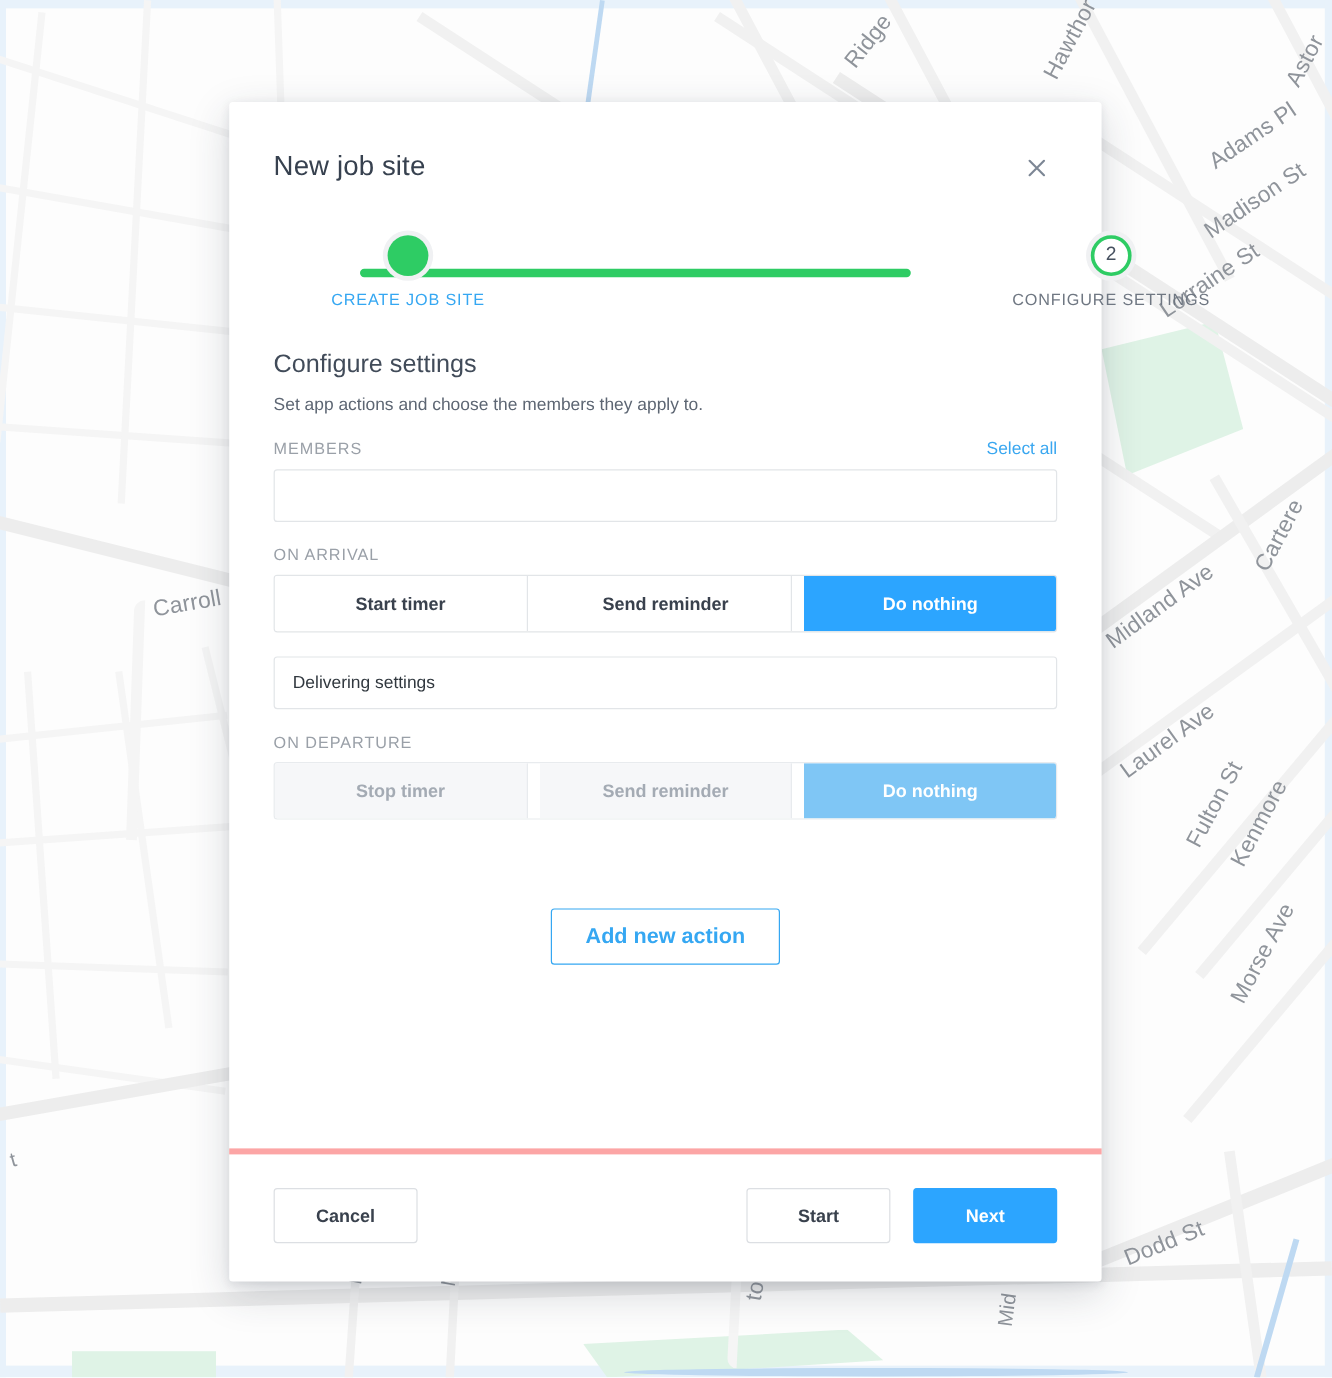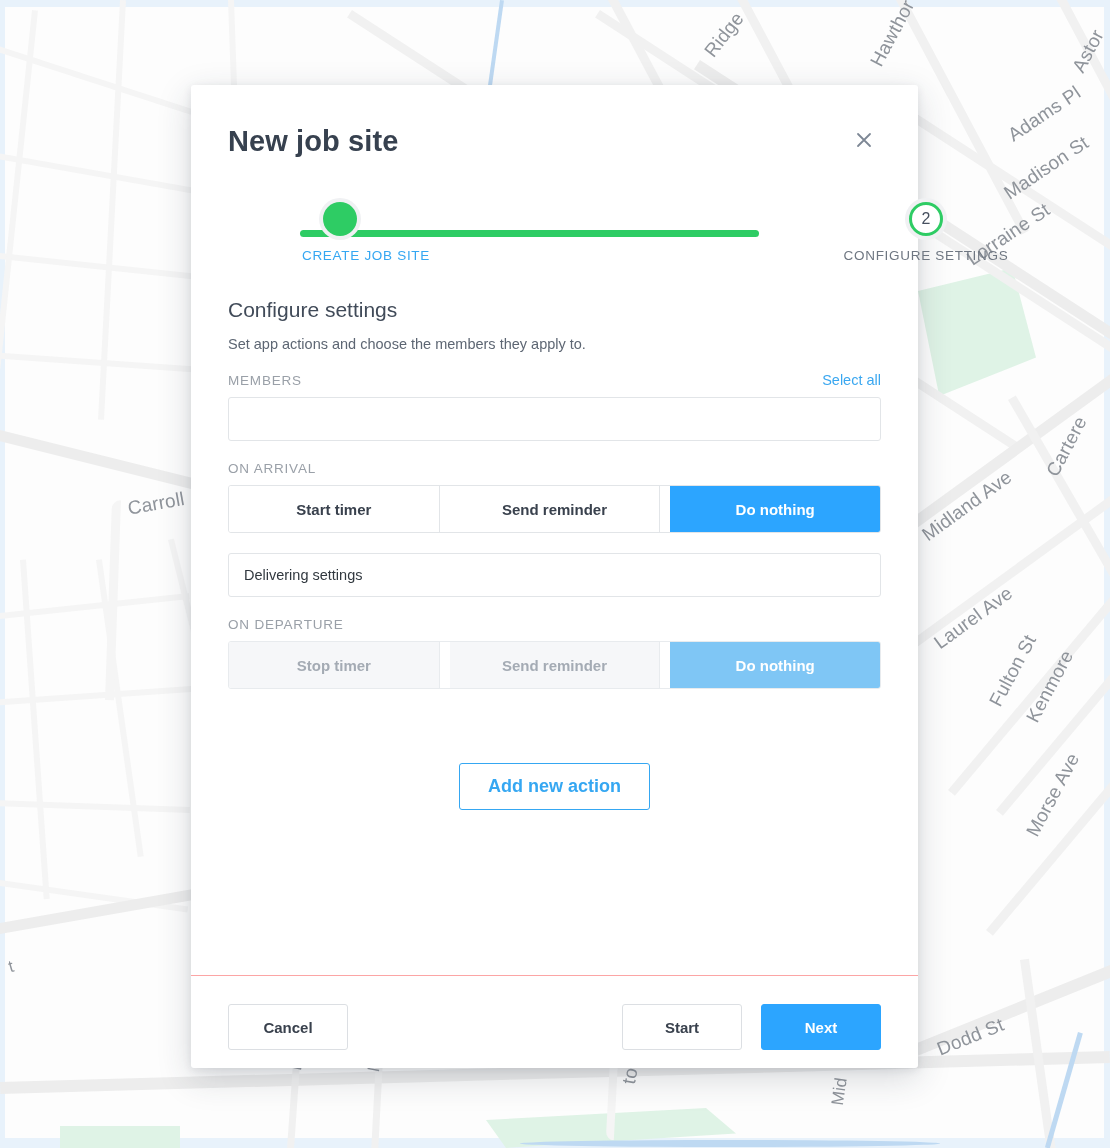--- a/index.html
+++ b/index.html
@@ -72,22 +72,22 @@
   }
 
   
   .modal-head {
     display: flex;
     align-items: flex-start;
     justify-content: space-between;
   }
   #dialog-title {
     margin: 0;
-    font-size: 29px;
-    font-weight: bold;
+    font-size: 23px;
+    font-weight: normal;
     color: #37414f;
     letter-spacing: .1px;
   }
   #close-button {
     background: none;
     border: 0;
     padding: 0;
     margin: 4px 6px 0 0;
     width: 22px; height: 22px;
     cursor: pointer;
@@ -137,21 +137,21 @@
     color: #46505f;
     font-weight: normal;
   }
   .step-label {
     margin-top: 12px;
     font-size: 13.5px;
     letter-spacing: .7px;
     text-transform: uppercase;
     white-space: nowrap;
   }
-  .step-1 .step-label { color: #35a7f2; text-align: right; }
+  .step-1 .step-label { color: #35a7f2; }
   .step-2 .step-label { color: #6f7782; }
 
   
   #section-title {
     margin: 34px 0 0 0;
     font-size: 21px;
     font-weight: normal;
     color: #414b59;
   }
   #section-subtitle {
@@ -247,22 +247,22 @@
     font-weight: bold;
     padding: 0 28px;
     height: 47px;
     cursor: pointer;
     font-family: "Liberation Sans", sans-serif;
   }
 
   
   #modal-footer {
     flex: 0 0 auto;
-    border-top: 1px solid #fca5a5;
-    padding: 28px 37px 18px 37px;
+    border-top: 5px solid #fca5a5;
+    padding: 28px 37px 32px 37px;
     display: flex;
     align-items: flex-end;
     justify-content: space-between;
   }
   .footer-right { display: flex; gap: 19px; }
   .btn {
     font-family: "Liberation Sans", sans-serif;
     font-size: 15px;
     font-weight: bold;
     height: 46px;

